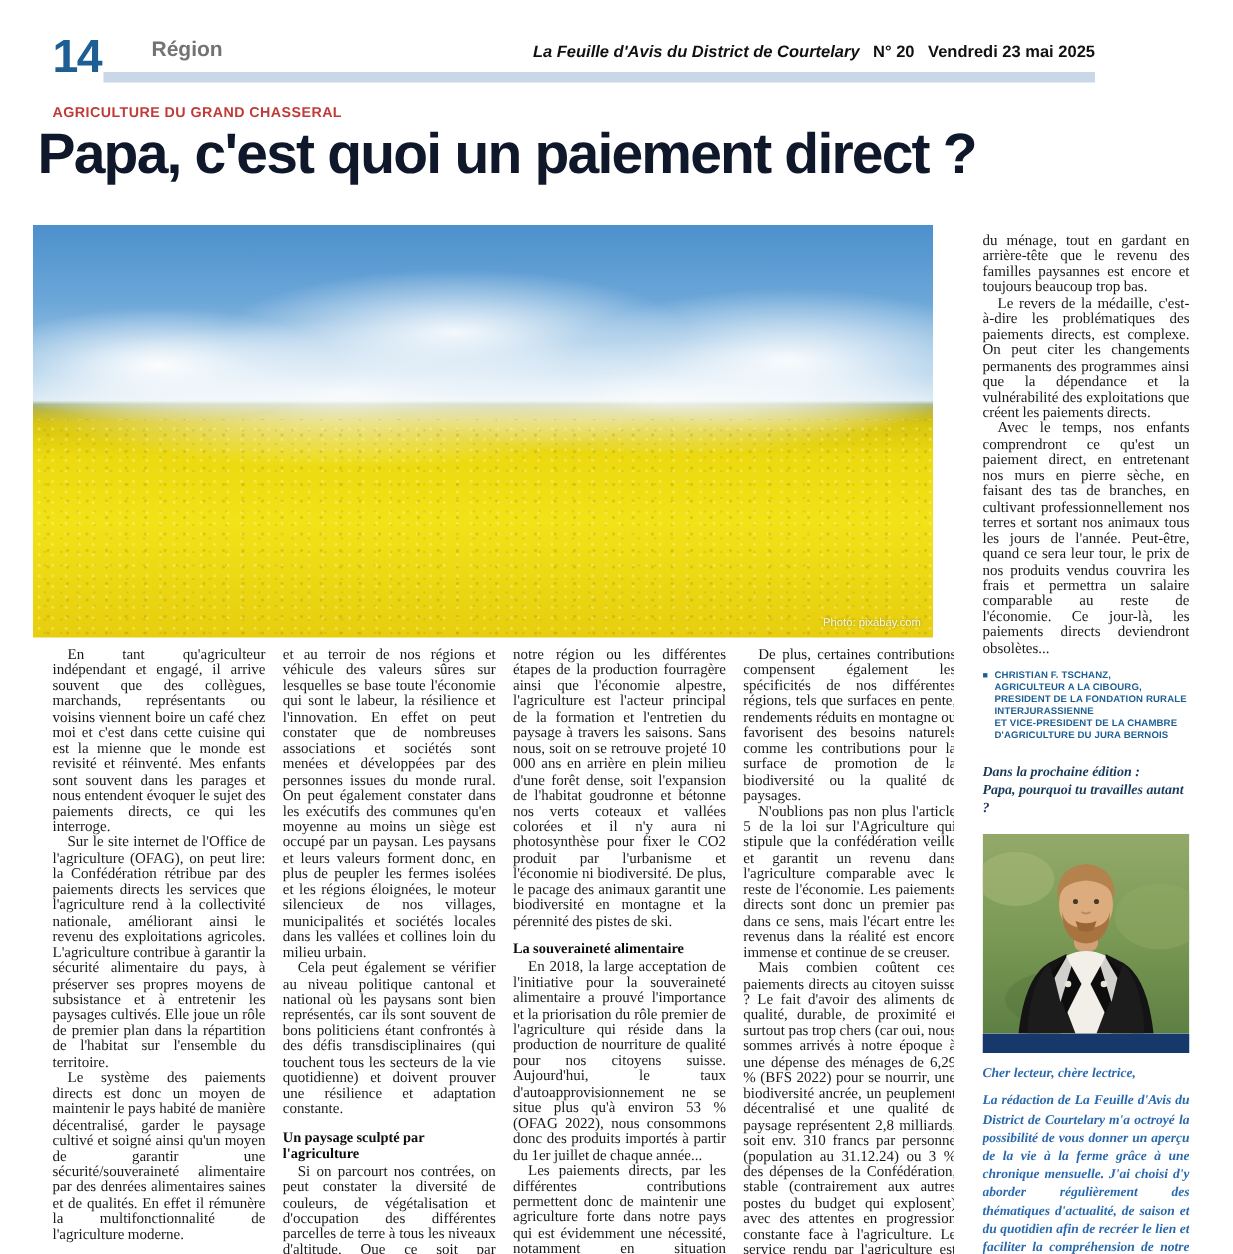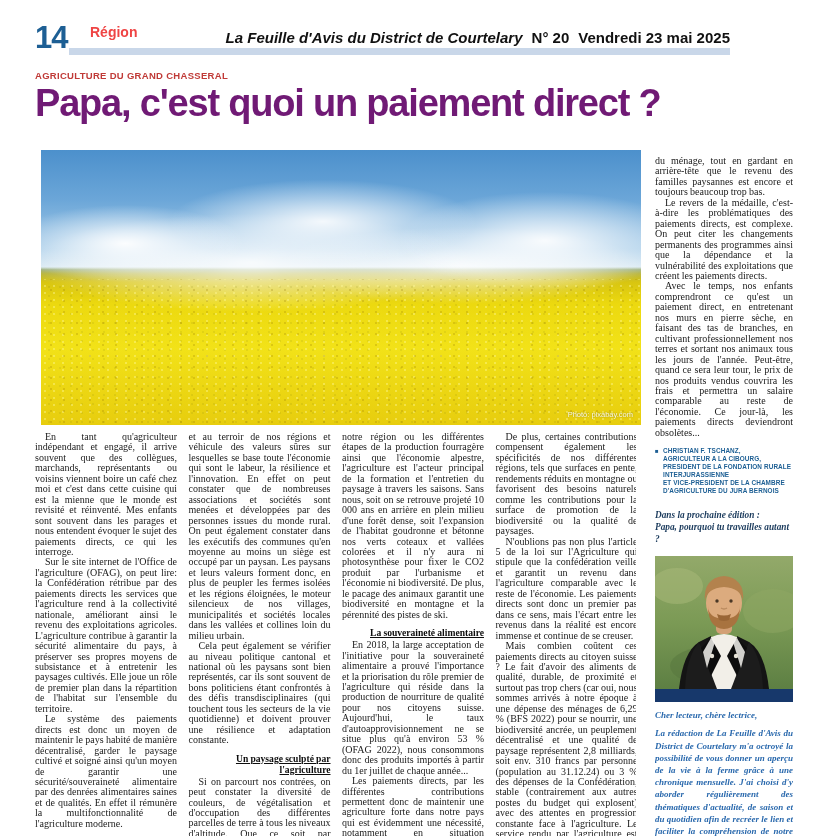--- a/index.html
+++ b/index.html
@@ -4,36 +4,36 @@
 <style>
   * { margin:0; padding:0; box-sizing:border-box; }
   html,body { background:#ffffff; }
   body { width:822px; height:836px; overflow:hidden;
          font-family:"Liberation Serif", serif; color:#1a1a1a; }
   .page { position:relative; width:760px; height:836px; background:#fff; }
 
   
   .pagenum { position:absolute; left:35px; top:20px; font:bold 31px "Liberation Sans", sans-serif;
              color:#1d5f94; letter-spacing:-1px; }
-  .section-label { position:absolute; left:58px; top:24px; font:bold 14px "Liberation Sans", sans-serif;
-             color:#ef4444;padding-left:32px; }
+  .section-label { position:absolute; left:69px; top:24px; font:bold 14px "Liberation Sans", sans-serif;
+             color:#737373;padding-left:32px; }
   .masthead-row { position:absolute; right:30px; top:29px; font-family:"Liberation Sans", sans-serif;
-             font-size:15px; color:#111; display:flex; align-items:baseline; gap:9px; }
+             font-size:11px; color:#111; display:flex; align-items:baseline; gap:9px; }
   .masthead { font-weight:bold; font-style:italic; }
   .issue, .date { font-weight:bold; }
   .blue-bar { position:absolute; left:69px; right:30px; top:48px; height:7px; background:#c9d7e9; }
 
   
   .kicker { position:absolute; left:35px; top:70px; font:bold 9.5px "Liberation Sans", sans-serif;
             color:#c03a37; letter-spacing:.3px; }
-  .headline { position:absolute; left:35px; top:82px; width:760px;
-            font:bold 38px/42px "Liberation Sans", sans-serif; color:#701a75; letter-spacing:-1.2px; }
-
-  
-  .photo-field { position:absolute; left:41px; top:150px; width:600px; height:275px; overflow:hidden;
+  .headline { position:absolute; left:25px; top:82px; width:760px;
+            font:bold 38px/42px "Liberation Sans", sans-serif; color:#0f172a; letter-spacing:-1.2px; }
+
+  
+  .photo-field { position:absolute; left:22px; top:150px; width:600px; height:275px; overflow:hidden;
      background:
        radial-gradient(ellipse 170px 55px at 14% 34%, rgba(255,255,255,.95), rgba(255,255,255,0) 70%),
        radial-gradient(ellipse 220px 60px at 47% 26%, rgba(255,255,255,.9), rgba(255,255,255,0) 70%),
        radial-gradient(ellipse 210px 70px at 84% 33%, rgba(255,255,255,.92), rgba(255,255,255,0) 70%),
        radial-gradient(ellipse 320px 70px at 35% 41%, rgba(255,255,255,.85), rgba(255,255,255,0) 70%),
        radial-gradient(ellipse 260px 55px at 70% 42%, rgba(255,255,255,.8), rgba(255,255,255,0) 70%),
        linear-gradient(to bottom,
          #4c90cc 0%, #6ba6d8 18%, #a5cbe8 36%, #d9e9f3 42.5%,
          #9db07c 43.5%, #b8b43a 45%, #d8c511 48%,
          #ecd90f 56%, #f2e218 72%, #e7cd0e 100%);
@@ -52,22 +52,22 @@
   
   .cols { position:absolute; left:35px; top:432px; width:601px; height:404px;
           display:flex; gap:11.5px; overflow:hidden; }
   .col { width:142px; flex:0 0 142px; }
   .rightcol { position:absolute; left:655px; top:156px; width:138px; height:680px; overflow:hidden; }
 
   .blk { font-size:10px; line-height:10.45px; text-align:justify;
          hyphens:auto; -webkit-hyphens:auto; word-spacing:-0.2px; }
   .blk.p { text-indent:10px;font-family:Liberation Serif, serif; }
   .blk.cont { text-indent:0; }
-  .blk.h { font-weight:bold; font-size:9.6px; line-height:11px; text-align:right; text-indent:0;
-           margin-top:7px; margin-bottom:2px; color:#0d0d0d;text-decoration:underline; }
+  .blk.h { font-weight:bold; font-size:9.6px; line-height:11px; text-align:left; text-indent:0;
+           margin-top:7px; margin-bottom:2px; color:#0d0d0d; }
 
   
   .author { position:relative; margin-top:9px; padding-left:8px;
             font:bold 6.4px/8px "Liberation Sans", sans-serif; color:#1d5f94;
             text-transform:uppercase; letter-spacing:.1px; }
   .author .bullet { position:absolute; left:0; top:0; font-size:6px; }
   .next-edition { margin-top:14px; font-style:italic; font-weight:bold; font-size:9.3px;
             line-height:12px; color:#1a3a5c; font-family:"Liberation Serif", serif; }
 
   

